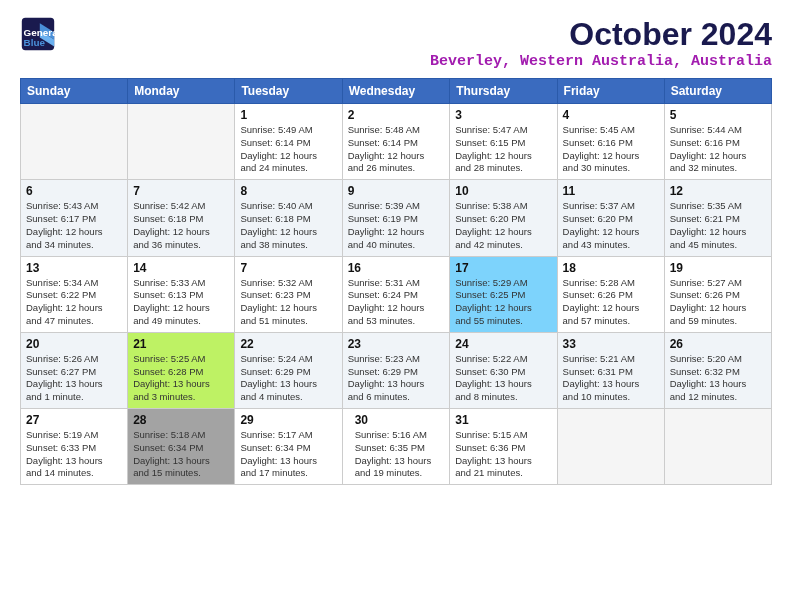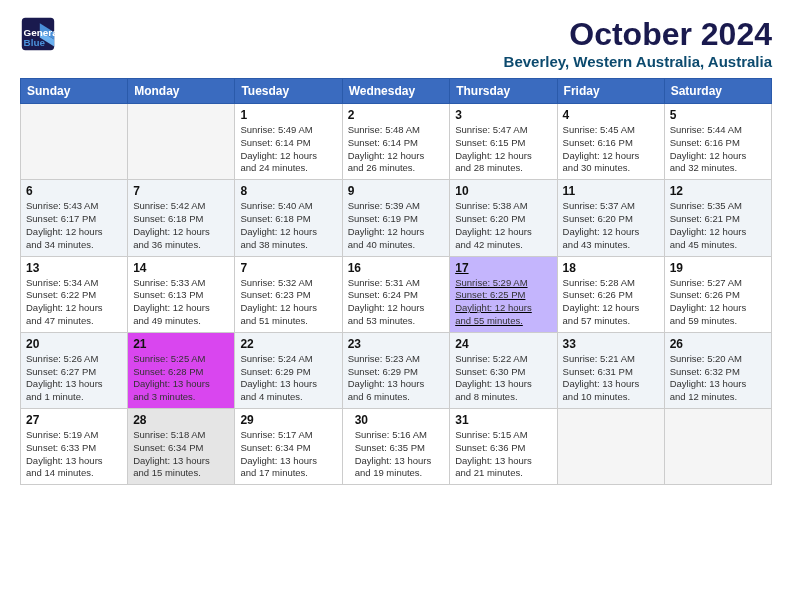--- a/index.html
+++ b/index.html
@@ -34,22 +34,23 @@
     .title-block {
       text-align: right;
     }
     .main-title {
       font-size: 32px;
       font-weight: bold;
       color: #1a1a4e;
     }
     .sub-title {
       font-size: 15px;
-      color: #0c4a6e;
+      color: #a21caf;
       font-weight: bold;
+      font-family: Liberation Mono, monospace;
     }
     .calendar {
       width: 100%;
       border-collapse: collapse;
       font-size: 10px;
     }
     .calendar th {
       background: #3a6bbf;
       color: #fff;
       text-align: left;
@@ -229,21 +230,21 @@
 Daylight: 12 hours
 and 51 minutes.</div>
           </td>
           <td style="background: rgb(255, 255, 255);">
             <span class="day-num">16</span>
             <div class="day-info" style="white-space: pre-line;">Sunrise: 5:31 AM
 Sunset: 6:24 PM
 Daylight: 12 hours
 and 53 minutes.</div>
           </td>
-          <td style="background: #c4b5fd; text-decoration: underline;">
+          <td style="background: #7dd3fc;">
             <span class="day-num">17</span>
             <div class="day-info" style="white-space: pre-line;">Sunrise: 5:29 AM
 Sunset: 6:25 PM
 Daylight: 12 hours
 and 55 minutes.</div>
           </td>
           <td style="background: rgb(255, 255, 255);">
             <span class="day-num">18</span>
             <div class="day-info" style="white-space: pre-line;">Sunrise: 5:28 AM
 Sunset: 6:26 PM
@@ -259,21 +260,21 @@
           </td>
         </tr>
         <tr>
           <td style="background: rgb(240, 244, 248);">
             <span class="day-num">20</span>
             <div class="day-info" style="white-space: pre-line;">Sunrise: 5:26 AM
 Sunset: 6:27 PM
 Daylight: 13 hours
 and 1 minute.</div>
           </td>
-          <td style="background: #d946ef; margin-top: 30px;">
+          <td style="background: #bef264; margin-top: 30px;">
             <span class="day-num">21</span>
             <div class="day-info" style="white-space: pre-line;">Sunrise: 5:25 AM
 Sunset: 6:28 PM
 Daylight: 13 hours
 and 3 minutes.</div>
           </td>
           <td style="background: rgb(240, 244, 248);">
             <span class="day-num">22</span>
             <div class="day-info" style="white-space: pre-line;">Sunrise: 5:24 AM
 Sunset: 6:29 PM
@@ -310,21 +311,21 @@
           </td>
         </tr>
         <tr>
           <td style="background: rgb(255, 255, 255);">
             <span class="day-num">27</span>
             <div class="day-info" style="white-space: pre-line;">Sunrise: 5:19 AM
 Sunset: 6:33 PM
 Daylight: 13 hours
 and 14 minutes.</div>
           </td>
-          <td style="background: #e5e5e5; margin-top: 41px;">
+          <td style="background: #a3a3a3; margin-top: 41px;">
             <span class="day-num">28</span>
             <div class="day-info" style="white-space: pre-line;">Sunrise: 5:18 AM
 Sunset: 6:34 PM
 Daylight: 13 hours
 and 15 minutes.</div>
           </td>
           <td style="background: rgb(255, 255, 255);">
             <span class="day-num">29</span>
             <div class="day-info" style="white-space: pre-line;">Sunrise: 5:17 AM
 Sunset: 6:34 PM

